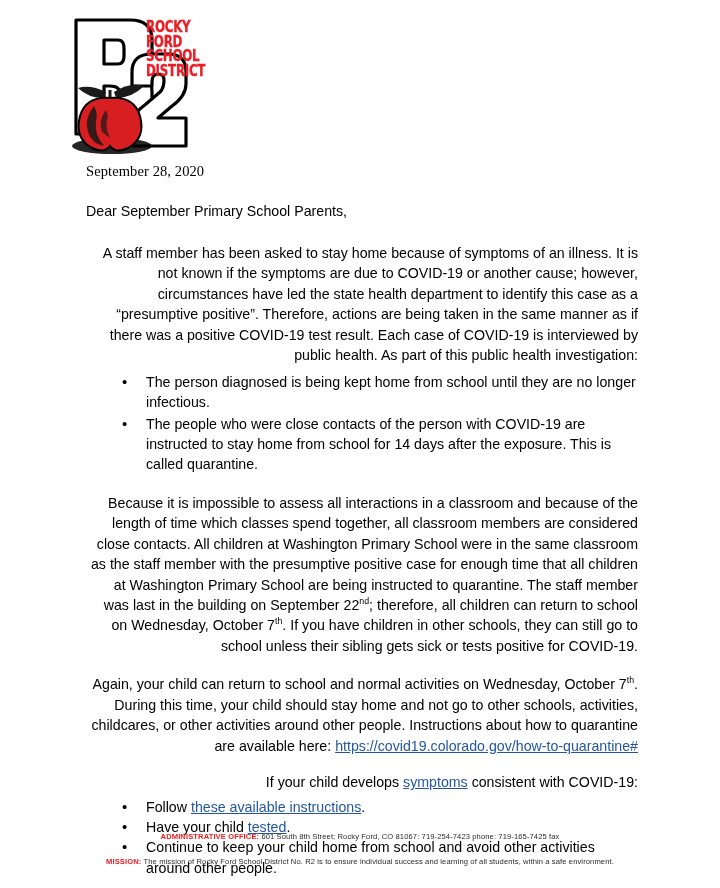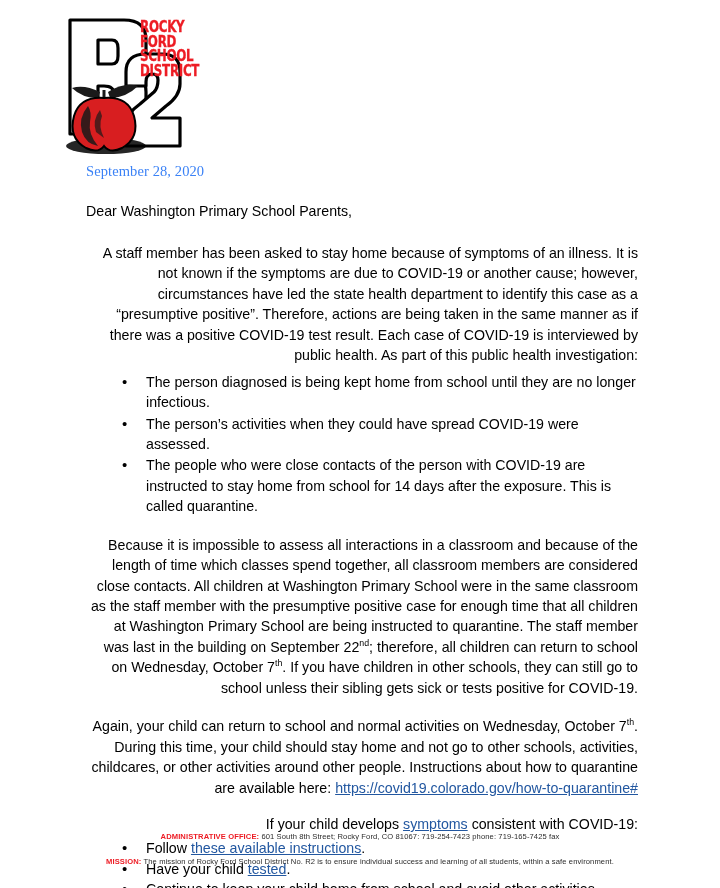--- a/index.html
+++ b/index.html
@@ -12,21 +12,21 @@
     height: 888px;
     font-family: "Liberation Sans", sans-serif;
     color: #000000;
     overflow: hidden;
     position: relative;
   }
 
   
   .logo-block {
     position: absolute;
-    left: 28px;
+    left: 34px;
     top: 6px;
     width: 180px;
     height: 150px;
     text-decoration: underline;
   }
   .logo-svg { display:block; }
   .logo-words {
     position: absolute;
     left: 112px;
     top: 14px;
@@ -48,21 +48,21 @@
   
   .doc {
     position: absolute;
     left: 86px;
     top: 163px;
     width: 552px;
   }
   .date-line {
     font-family: "Liberation Serif", "DejaVu Serif", serif;
     font-size: 14.5px;
-    color: #3b82f6;
+    color: #000000;
     margin: 0 0 23px 0;
     letter-spacing: 0.1px;
   }
   .salutation {
     font-size: 14.2px;
     margin: 0 0 24px 0;
   }
   p.body-par {
     font-size: 14.2px;
     line-height: 1.44;
@@ -149,27 +149,26 @@
     <span>FORD</span>
     <span>SCHOOL</span>
     <span>DISTRICT</span>
   </div>
 </div>
 
 <div class="doc">
 
   <div class="date-line">September 28, 2020</div>
 
-  <div class="salutation">Dear Washington Primary School Parents,</div>
+  <div class="salutation">Dear September Primary School Parents,</div>
 
   <p class="body-par">A staff member has been asked to stay home because of symptoms of an illness. It is not known if the symptoms are due to COVID-19 or another cause; however, circumstances have led the state health department to identify this case as a “presumptive positive”. Therefore, actions are being taken in the same manner as if there was a positive COVID-19 test result. Each case of COVID-19 is interviewed by public health. As part of this public health investigation:</p>
 
   <ul class="bullets">
     <li>The person diagnosed is being kept home from school until they are no longer infectious.</li>
-    <li>The person’s activities when they could have spread COVID-19 were assessed.</li>
     <li>The people who were close contacts of the person with COVID-19 are instructed to stay home from school for 14 days after the exposure. This is called quarantine.</li>
   </ul>
 
   <p class="body-par par-gap"><span>Because it is impossible to assess all interactions in a classroom and because of the length of time which classes spend together, all classroom members are considered close contacts. All children at Washington Primary School were in the same classroom as the staff member with the presumptive positive case for enough time that all children at Washington Primary School are being instructed to quarantine. The staff member was last in the building on September 22</span><sup>nd</sup><span>; therefore, all children can return to school on Wednesday, October 7</span><sup>th</sup><span>. If you have children in other schools, they can still go to school unless their sibling gets sick or tests positive for COVID-19.</span></p>
 
   <p class="body-par"><span>Again, your child can return to school and normal activities on Wednesday, October 7</span><sup>th</sup><span>. During this time, your child should stay home and not go to other schools, activities, childcares, or other activities around other people.  Instructions about how to quarantine are available here:</span> <a class="doclink" href="#">https://covid19.colorado.gov/how-to-quarantine#</a></p>
 
   <p class="body-par" style="margin-top:16px;margin-bottom:4px;"><span>If your child develops </span><a class="doclink" href="#">symptoms</a><span> consistent with COVID-19:</span></p>
 
   <ul class="bullets tight">

